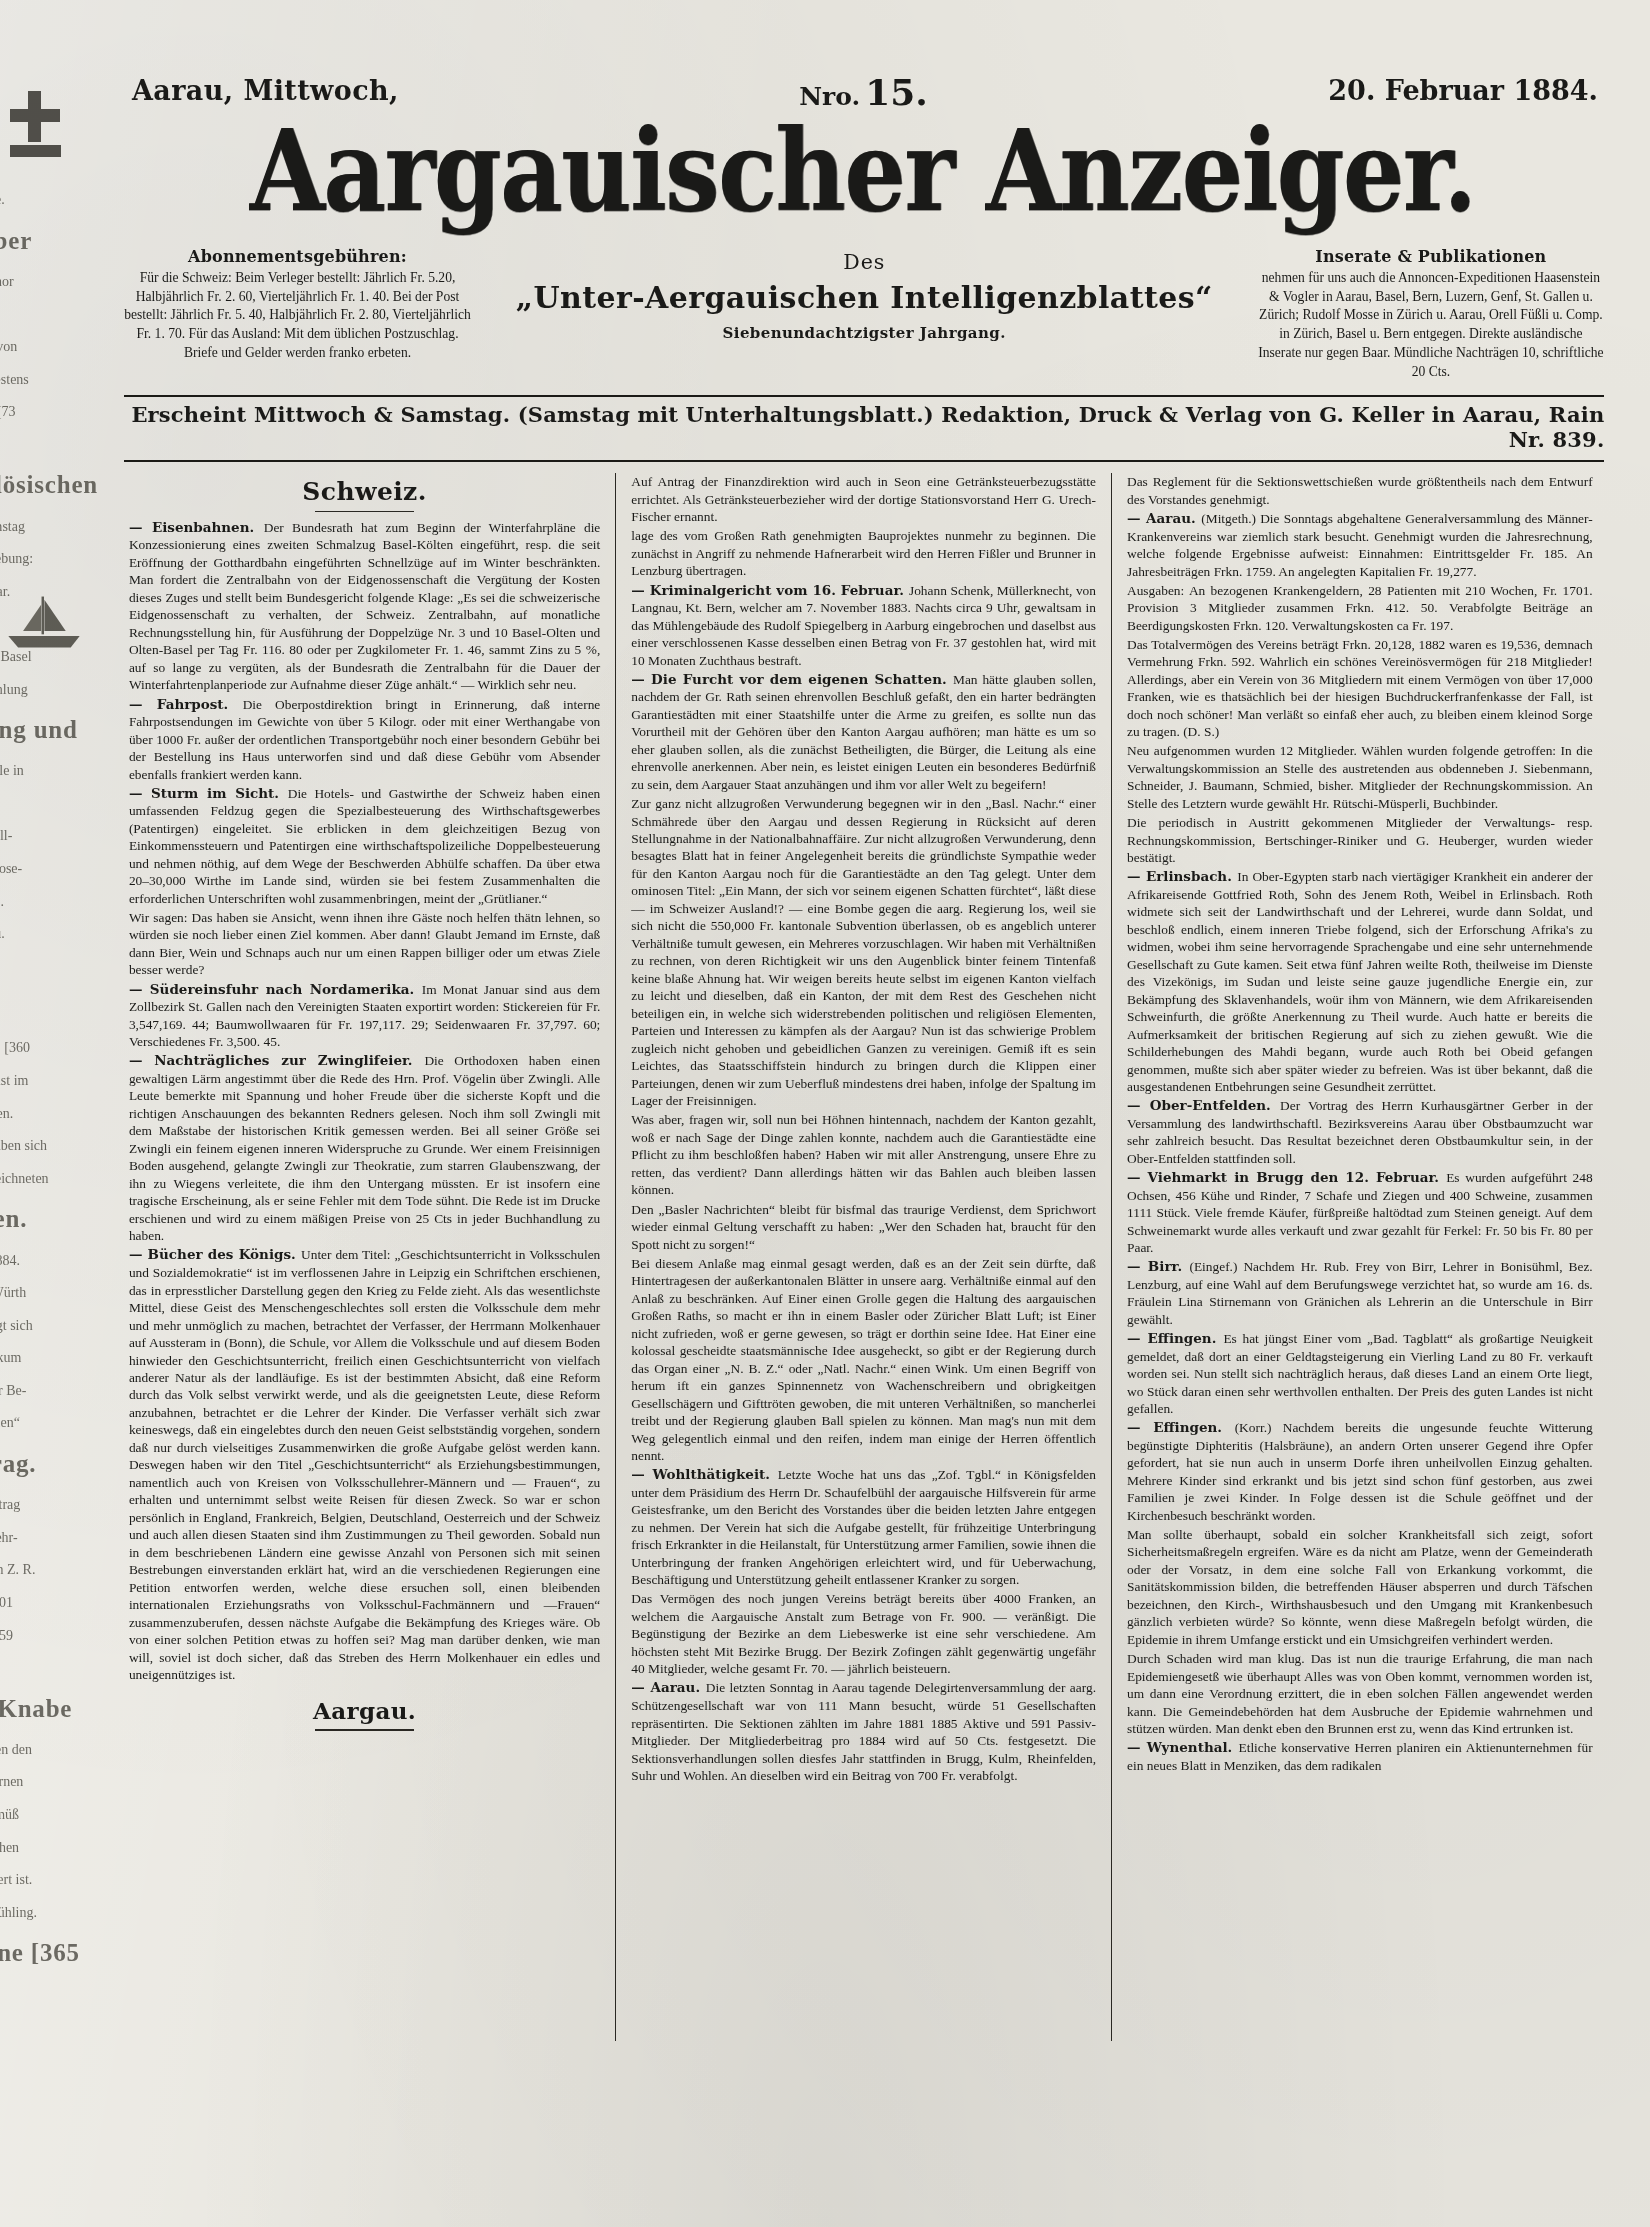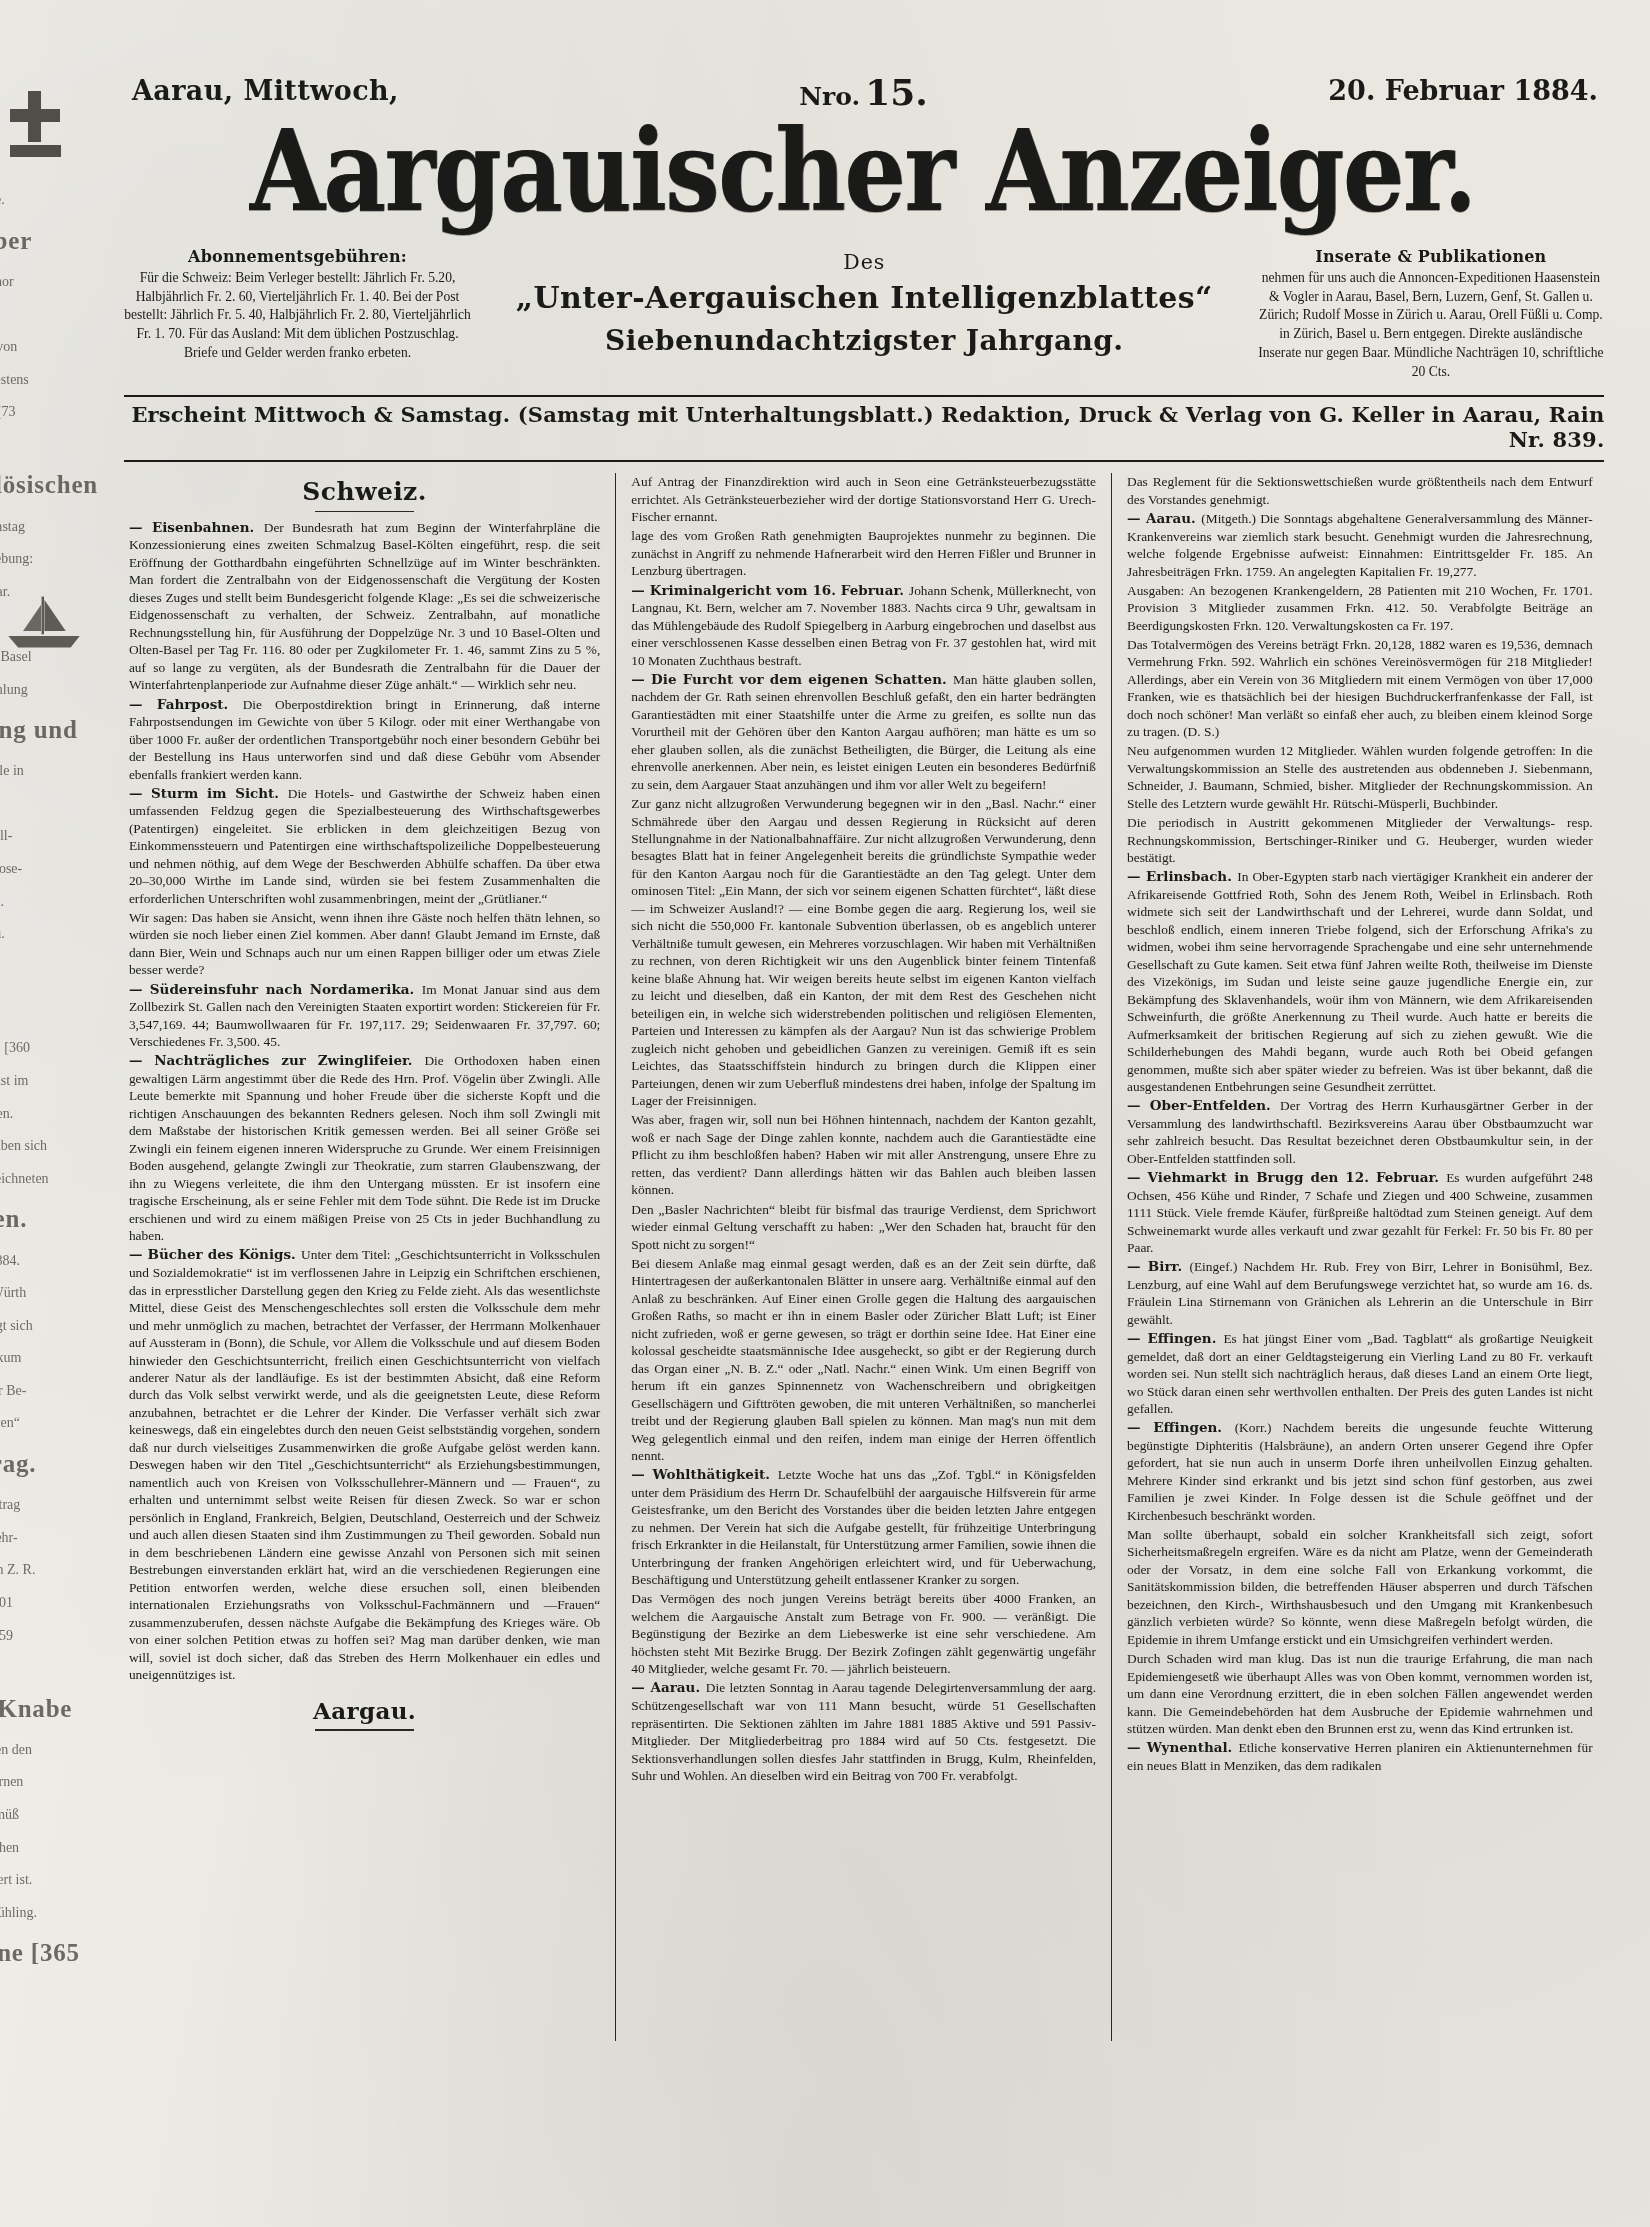--- a/index.html
+++ b/index.html
@@ -148,21 +148,21 @@
   }
   .sub-center .quoted {
     font-size: 30px;
     font-family: "DejaVu Serif", serif;
     font-weight: bold;
     margin: 6.6px 0 8.3px 0;
     letter-spacing: 0.4px;
     text-align: center;
   }
   .sub-center .jahrgang {
-    font-size: 28px;
+    font-size: 15px;
     font-family: "DejaVu Serif", serif;
     font-weight: bold;
     letter-spacing: 0.4px;
   }
   .sub-side h4 {
     margin: 0 0 3.3px 0;
     font-size: 16px;
     font-family: "DejaVu Serif", serif;
     font-weight: bold;
     text-align: center;

